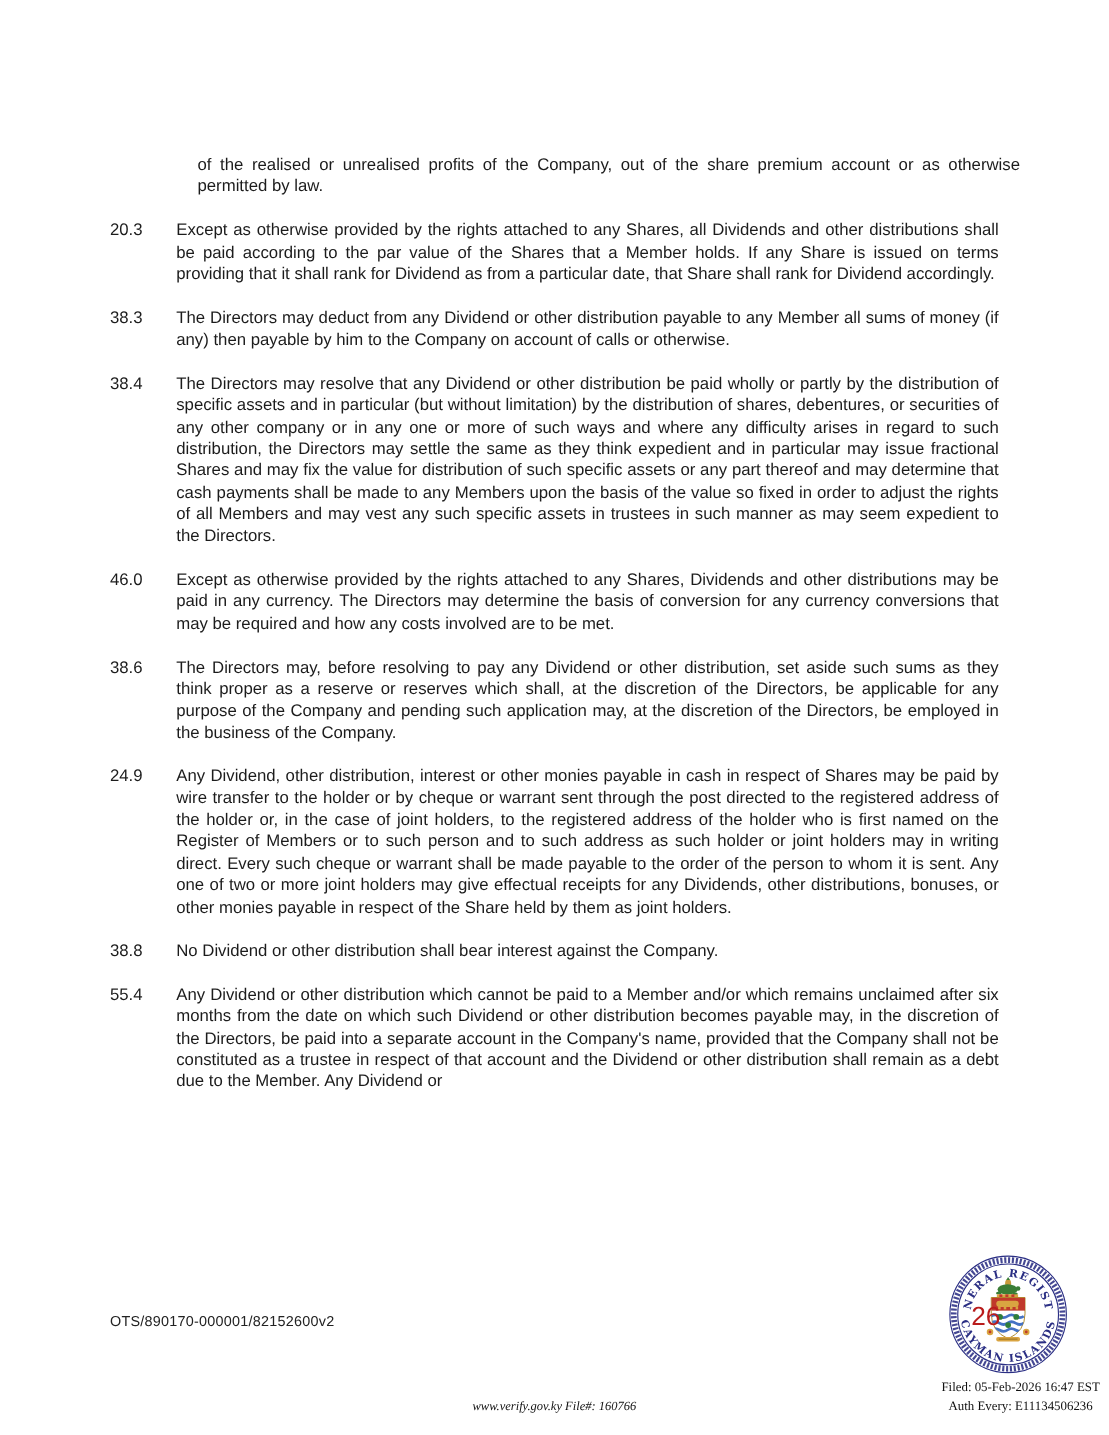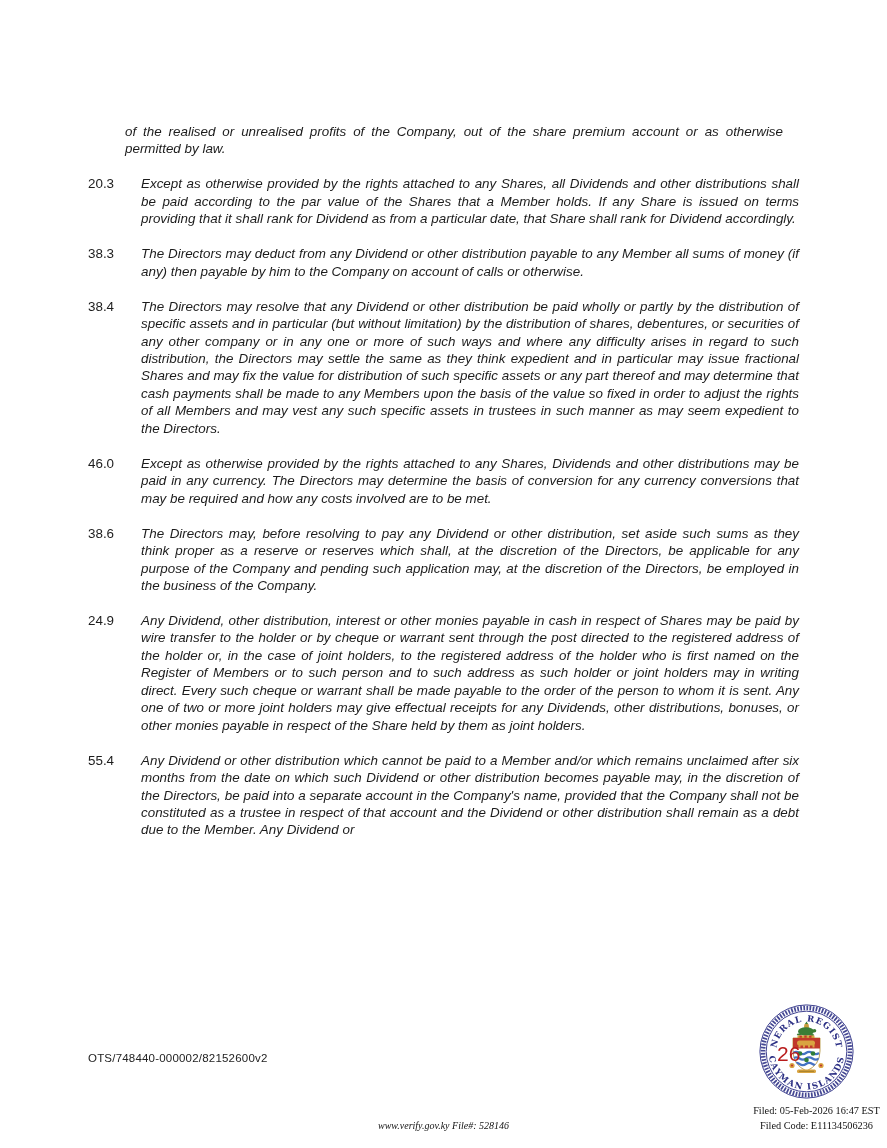--- a/index.html
+++ b/index.html
@@ -12,29 +12,28 @@
   }
   .doc-body {
     position: absolute;
     left: 88px; top: 123px;
     width: 712px;
     color: #1c1c1c;
     font-size: 13.4px;
     line-height: 17.45px;
   }
   .continuation {
-    margin-left: 37px;
+    margin-left: 70px;
     width: 658px;
     text-align: justify;
     margin-bottom: 17.5px;
-    font-style: italic;
   }
   .clause { display: flex; margin-bottom: 17.5px; }
   .clause-num { width: 53px; flex-shrink: 0; }
-  .clause-text { width: 658px; text-align: justify; font-style: italic; }
+  .clause-text { width: 658px; text-align: justify; }
 
   .doc-ref {
     position: absolute;
     left: 88px; top: 1052px;
     font-size: 11.5px;
     color: #222;
     letter-spacing: 0.2px;
   }
   .seal-wrap {
     position: absolute;
@@ -93,27 +92,31 @@
       </div>
       <div class="clause">
         <div class="clause-num">38.6</div>
         <div class="clause-text">The Directors may, before resolving to pay any Dividend or other distribution, set aside such sums as they think proper as a reserve or reserves which shall, at the discretion of the Directors, be applicable for any purpose of the Company and pending such application may, at the discretion of the Directors, be employed in the business of the Company.</div>
       </div>
       <div class="clause">
         <div class="clause-num">24.9</div>
         <div class="clause-text">Any Dividend, other distribution, interest or other monies payable in cash in respect of Shares may be paid by wire transfer to the holder or by cheque or warrant sent through the post directed to the registered address of the holder or, in the case of joint holders, to the registered address of the holder who is first named on the Register of Members or to such person and to such address as such holder or joint holders may in writing direct. Every such cheque or warrant shall be made payable to the order of the person to whom it is sent. Any one of two or more joint holders may give effectual receipts for any Dividends, other distributions, bonuses, or other monies payable in respect of the Share held by them as joint holders.</div>
       </div>
       <div class="clause">
+        <div class="clause-num">38.8</div>
+        <div class="clause-text">No Dividend or other distribution shall bear interest against the Company.</div>
+      </div>
+      <div class="clause">
         <div class="clause-num">55.4</div>
         <div class="clause-text">Any Dividend or other distribution which cannot be paid to a Member and/or which remains unclaimed after six months from the date on which such Dividend or other distribution becomes payable may, in the discretion of the Directors, be paid into a separate account in the Company's name, provided that the Company shall not be constituted as a trustee in respect of that account and the Dividend or other distribution shall remain as a debt due to the Member. Any Dividend or</div>
       </div>
     </div>
 </div>
 
-<div class="doc-ref">OTS/748440-000002/82152600v2</div>
+<div class="doc-ref">OTS/890170-000001/82152600v2</div>
 
 <div class="seal-wrap">
   <svg width="95" height="95" viewBox="0 0 95 95">
     <defs>
       <path id="arcTop" d="M 17.5 47.5 A 30 30 0 1 1 77.5 47.5" fill="none"></path>
       <path id="arcBottom" d="M 9.5 47.5 A 38 38 0 0 0 85.5 47.5" fill="none"></path>
       <clipPath id="shieldClip">
         <path d="M 34 34 h 27 v 13 q 0 14 -13.5 20 q -13.5 -6 -13.5 -20 z"></path>
       </clipPath>
     </defs>
@@ -171,16 +174,16 @@
       <rect x="38" y="65.5" width="19" height="3.6" rx="1.5" fill="#d9a441"></rect>
       <line x1="40" y1="67.3" x2="55" y2="67.3" stroke="#8a6d1f" stroke-width="0.7"></line>
     </g>
   </svg>
 </div>
 
 <div class="page-number">26</div>
 
 <div class="filed-block">
   <div>Filed: 05-Feb-2026 16:47 EST</div>
-  <div>Filed Code: E11134506236</div>
+  <div>Auth Every: E11134506236</div>
 </div>
 
-<div class="verify-line">www.verify.gov.ky File#: 528146</div>
+<div class="verify-line">www.verify.gov.ky File#: 160766</div>
 
 </body></html>

